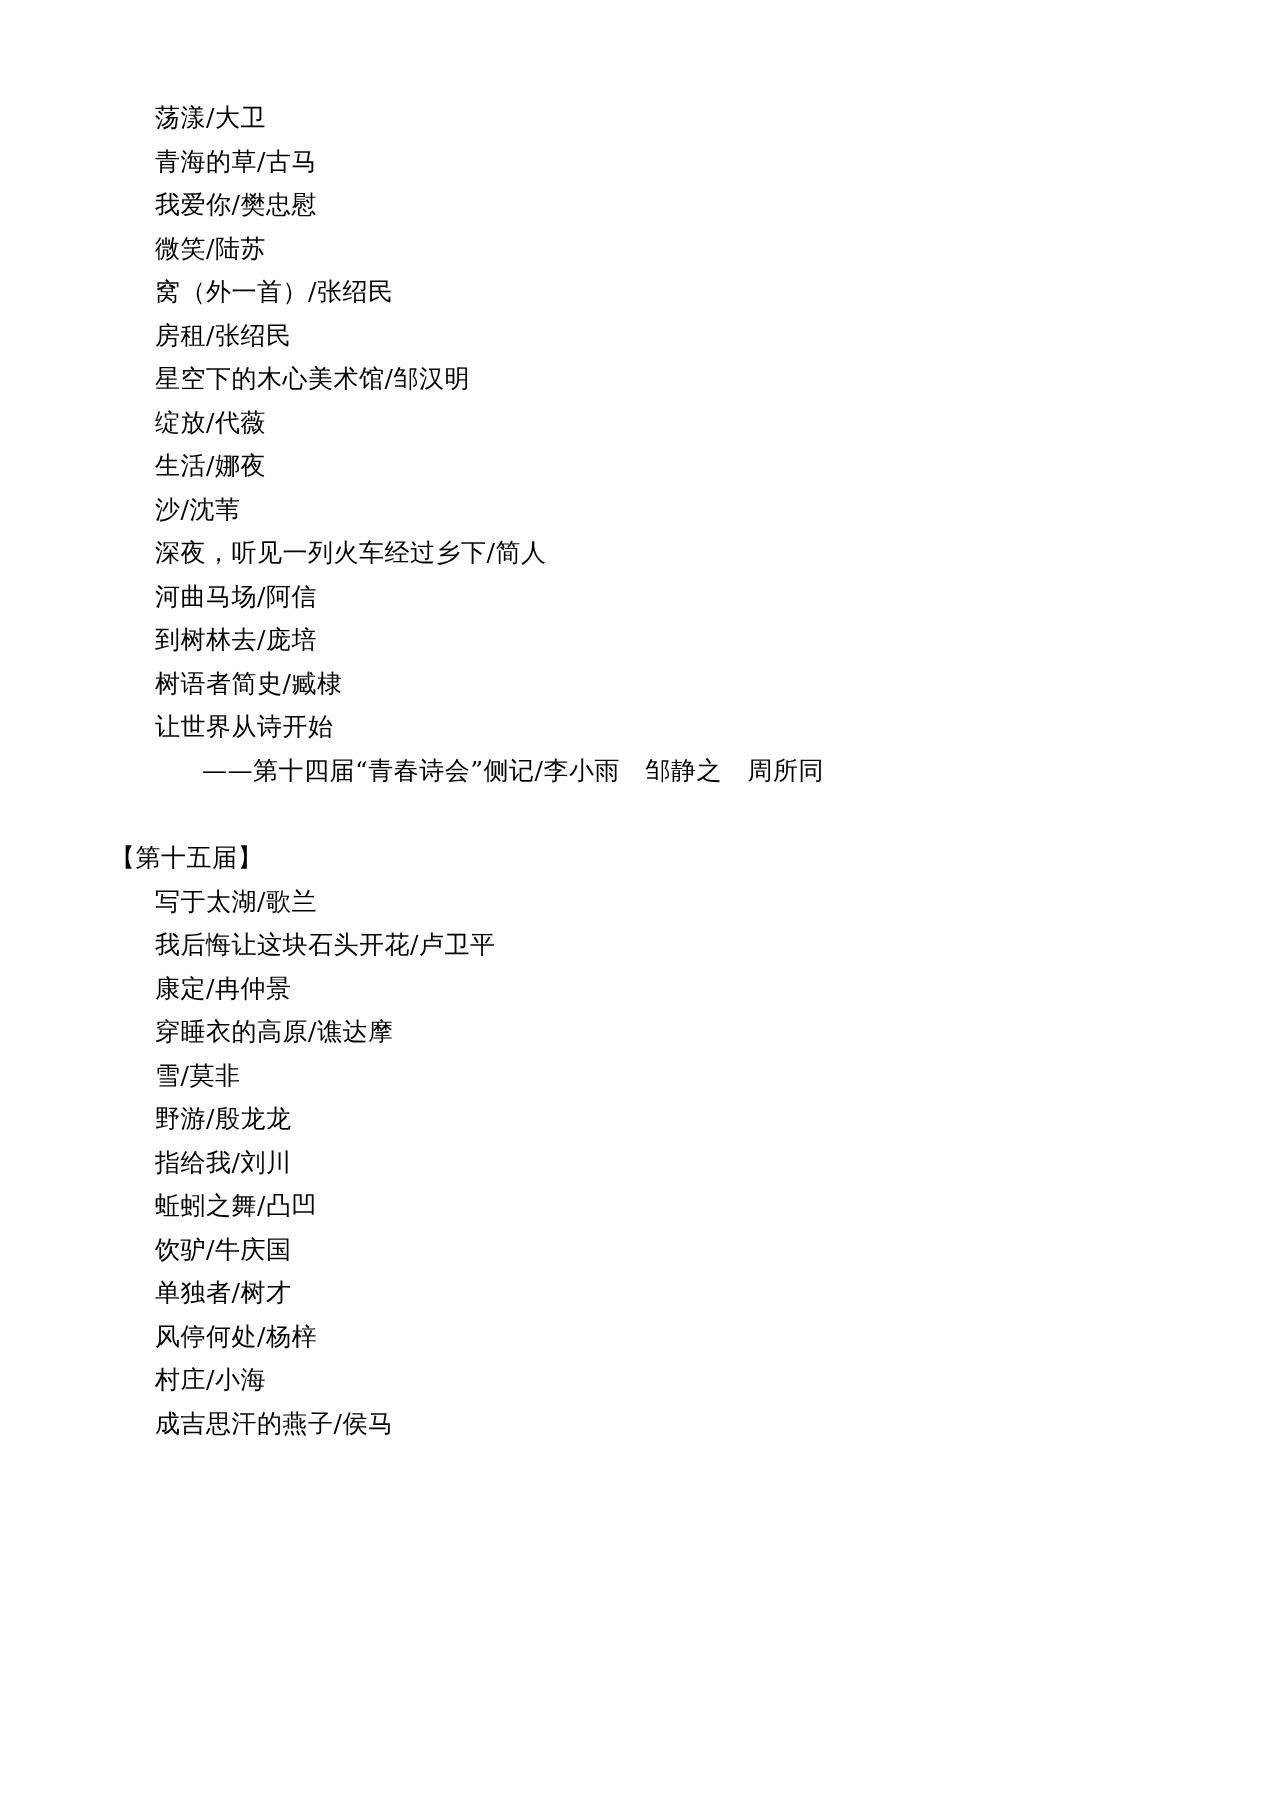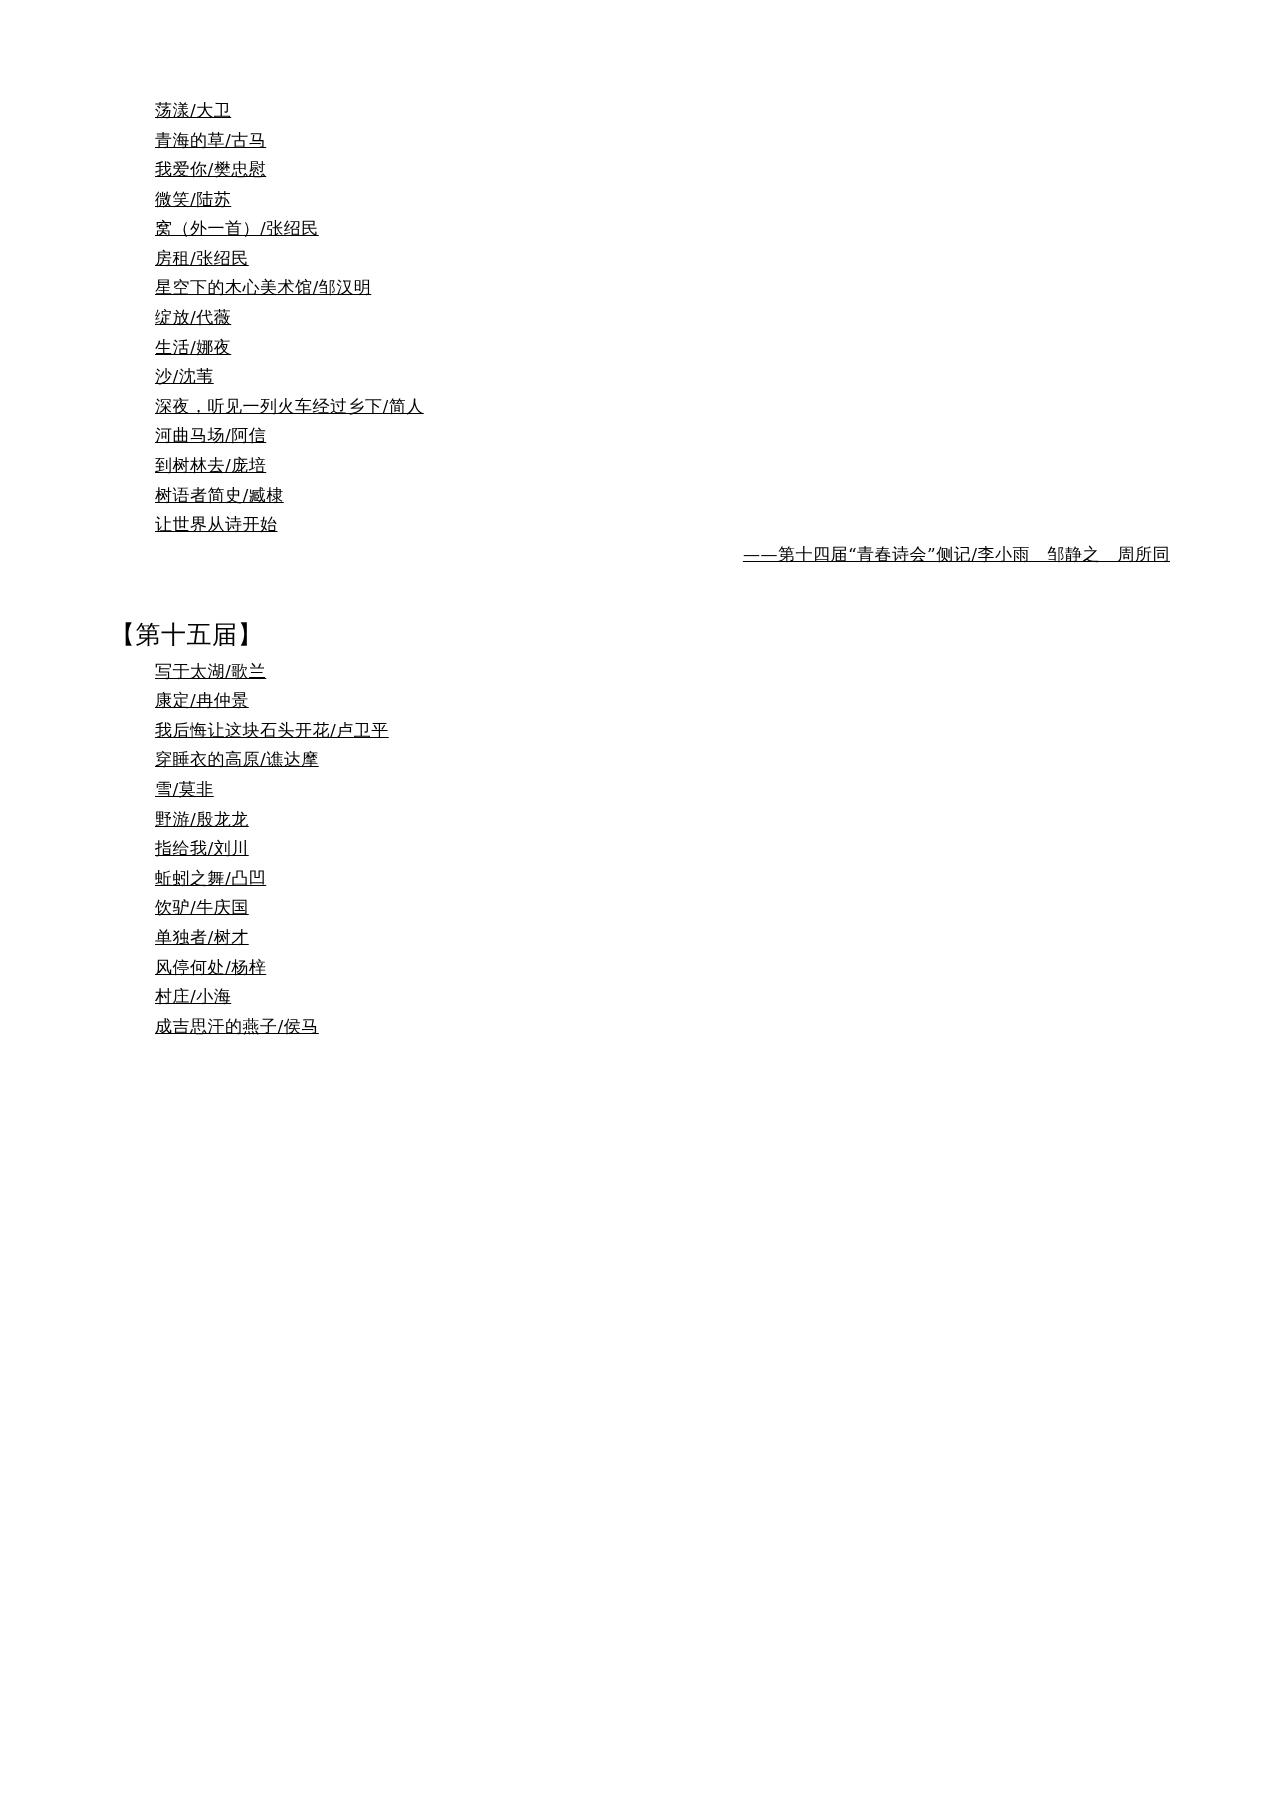--- a/index.html
+++ b/index.html
@@ -14,32 +14,30 @@
     color: #000000;
   }
   .page {
     position: relative;
     width: 1280px;
     min-height: 1809px;
     box-sizing: border-box;
     padding: 96px 110px 60px 110px;
   }
   .toc-entry {
-    font-size: 17px;
+    font-size: 25px;
     line-height: 1.74;
     white-space: pre;
     letter-spacing: 0.5px;
-    text-decoration: underline;
   }
   .indent-1 {
     padding-left: 45px;
   }
   .indent-2 {
     padding-left: 92px;
-    text-align: right;
   }
   .section-head {
     font-size: 25px;
     line-height: 1.74;
     white-space: pre;
     letter-spacing: 0.5px;
     padding-left: 0px;
   }
   .gap-block {
     height: 44px;
@@ -62,22 +60,22 @@
       <div class="toc-entry indent-1">沙/沈苇</div>
       <div class="toc-entry indent-1">深夜，听见一列火车经过乡下/简人</div>
       <div class="toc-entry indent-1">河曲马场/阿信</div>
       <div class="toc-entry indent-1">到树林去/庞培</div>
       <div class="toc-entry indent-1">树语者简史/臧棣</div>
       <div class="toc-entry indent-1">让世界从诗开始</div>
       <div class="toc-entry indent-2">——第十四届“青春诗会”侧记/李小雨　邹静之　周所同</div>
       <div class="gap-block"></div>
       <div class="section-head">【第十五届】</div>
       <div class="toc-entry indent-1">写于太湖/歌兰</div>
+      <div class="toc-entry indent-1">我后悔让这块石头开花/卢卫平</div>
       <div class="toc-entry indent-1">康定/冉仲景</div>
-      <div class="toc-entry indent-1">我后悔让这块石头开花/卢卫平</div>
       <div class="toc-entry indent-1">穿睡衣的高原/谯达摩</div>
       <div class="toc-entry indent-1">雪/莫非</div>
       <div class="toc-entry indent-1">野游/殷龙龙</div>
       <div class="toc-entry indent-1">指给我/刘川</div>
       <div class="toc-entry indent-1">蚯蚓之舞/凸凹</div>
       <div class="toc-entry indent-1">饮驴/牛庆国</div>
       <div class="toc-entry indent-1">单独者/树才</div>
       <div class="toc-entry indent-1">风停何处/杨梓</div>
       <div class="toc-entry indent-1">村庄/小海</div>
       <div class="toc-entry indent-1">成吉思汗的燕子/侯马</div>

